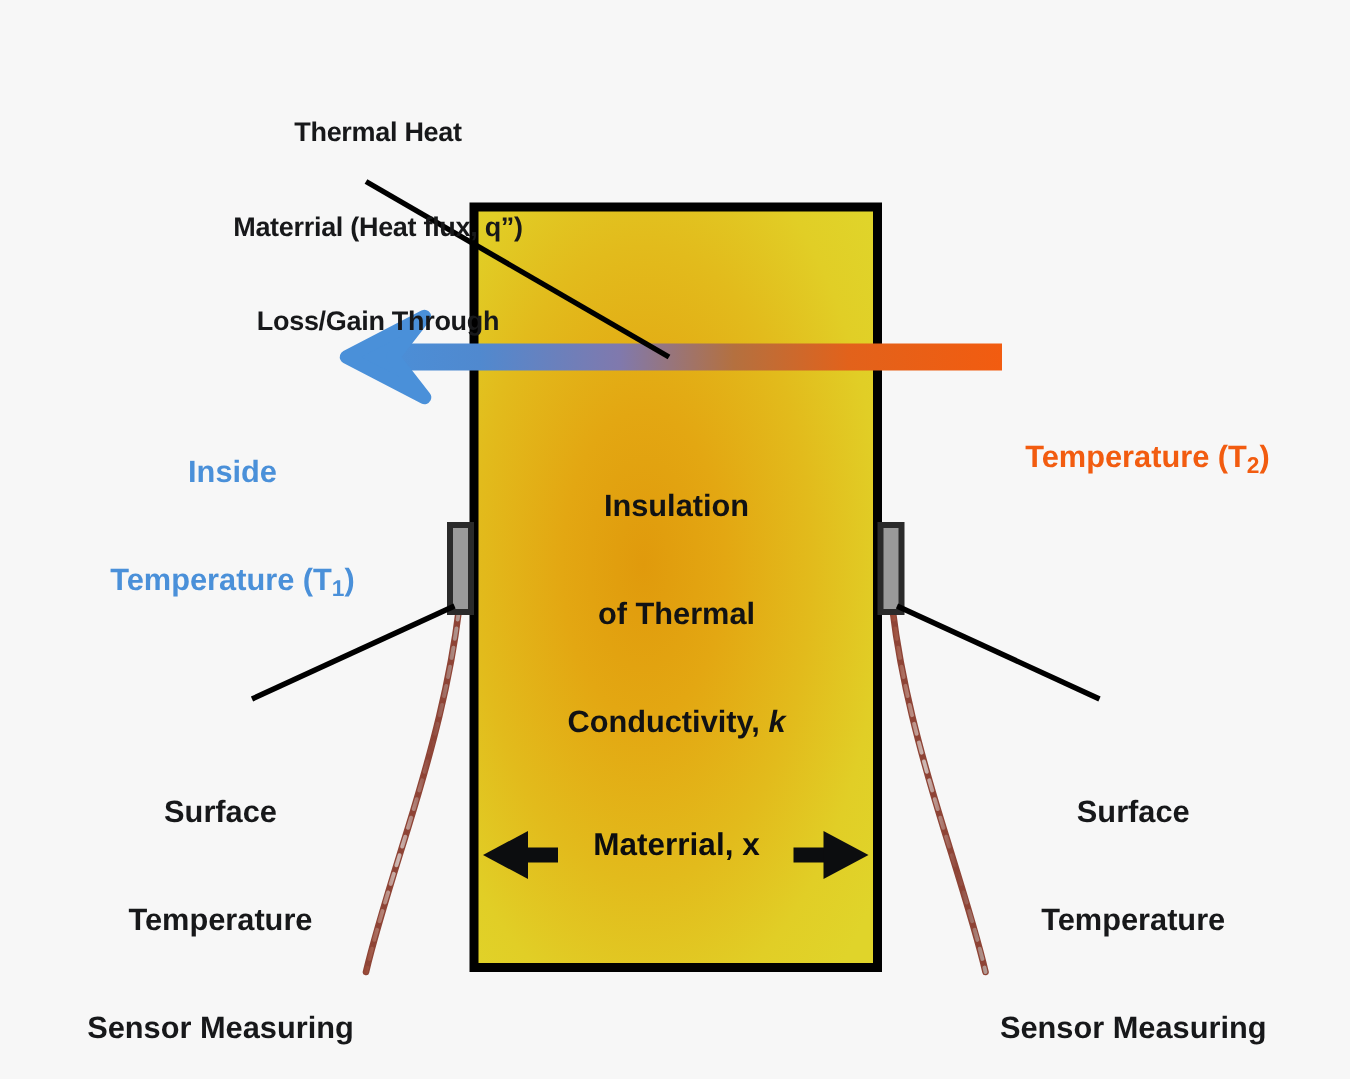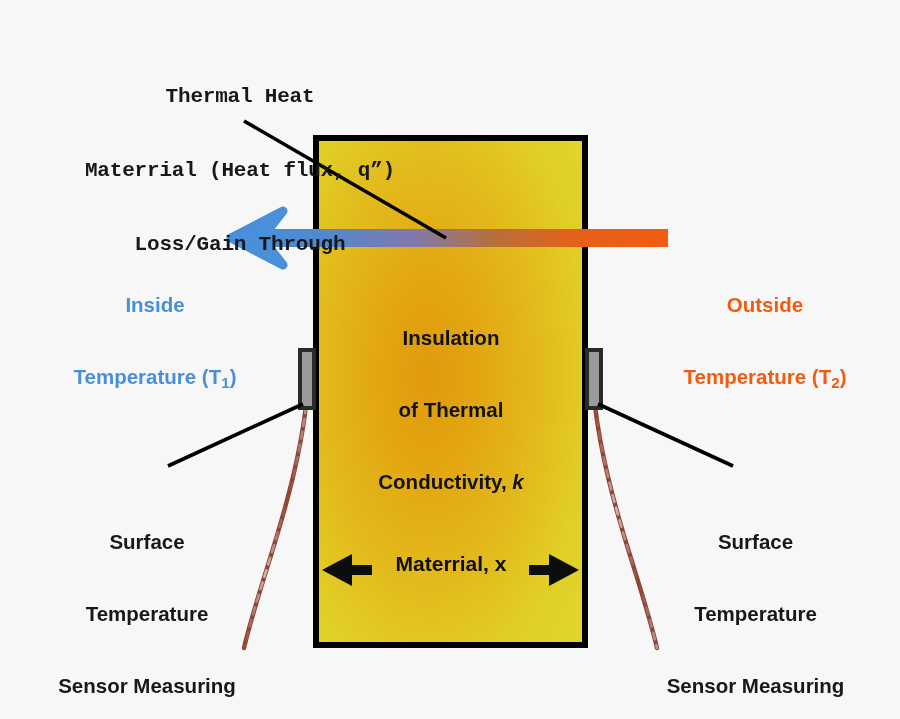--- a/index.html
+++ b/index.html
@@ -26,30 +26,29 @@
     position: absolute;
     font-family: "Liberation Sans", sans-serif;
     font-weight: bold;
     color: #17181a;
     line-height: 1.17;
     white-space: pre;
   }
   .center-align { text-align: center; }
 
   #caption-top {
-    left: 80px;
+    left: 92px;
     top: 36px;
     width: 320px;
-    font-size: 21px;
+    font-size: 18px;
     letter-spacing: -0.2px;
-    font-family: Liberation Mono, monospace;
   }
   #label-inside {
     left: 30px;
-    top: 245px;
+    top: 255px;
     width: 250px;
     font-size: 20.5px;
     color: #4a90d9;
   }
   #label-outside {
     left: 640px;
     top: 245px;
     width: 250px;
     font-size: 20.5px;
     color: #f25c10;
@@ -162,21 +161,20 @@
     <div>Materrial (Heat flux, q”)</div>
     <div>Loss/Gain Through</div>
   </div>
 
   <div class="txt center-align" id="label-inside">
     <div>Inside</div>
     <div><span>Temperature (T</span><span class="sub">1</span><span>)</span></div>
   </div>
 
   <div class="txt center-align" id="label-outside">
-    <div>Outside</div>
     <div><span>Temperature (T</span><span class="sub">2</span><span>)</span></div>
   </div>
 
   <div class="txt center-align" id="label-block">
     <div>Insulation</div>
     <div>of Thermal</div>
     <div><span>Conductivity, </span><span class="kvar">k</span></div>
   </div>
 
   <div class="txt center-align" id="label-sensor-left">

